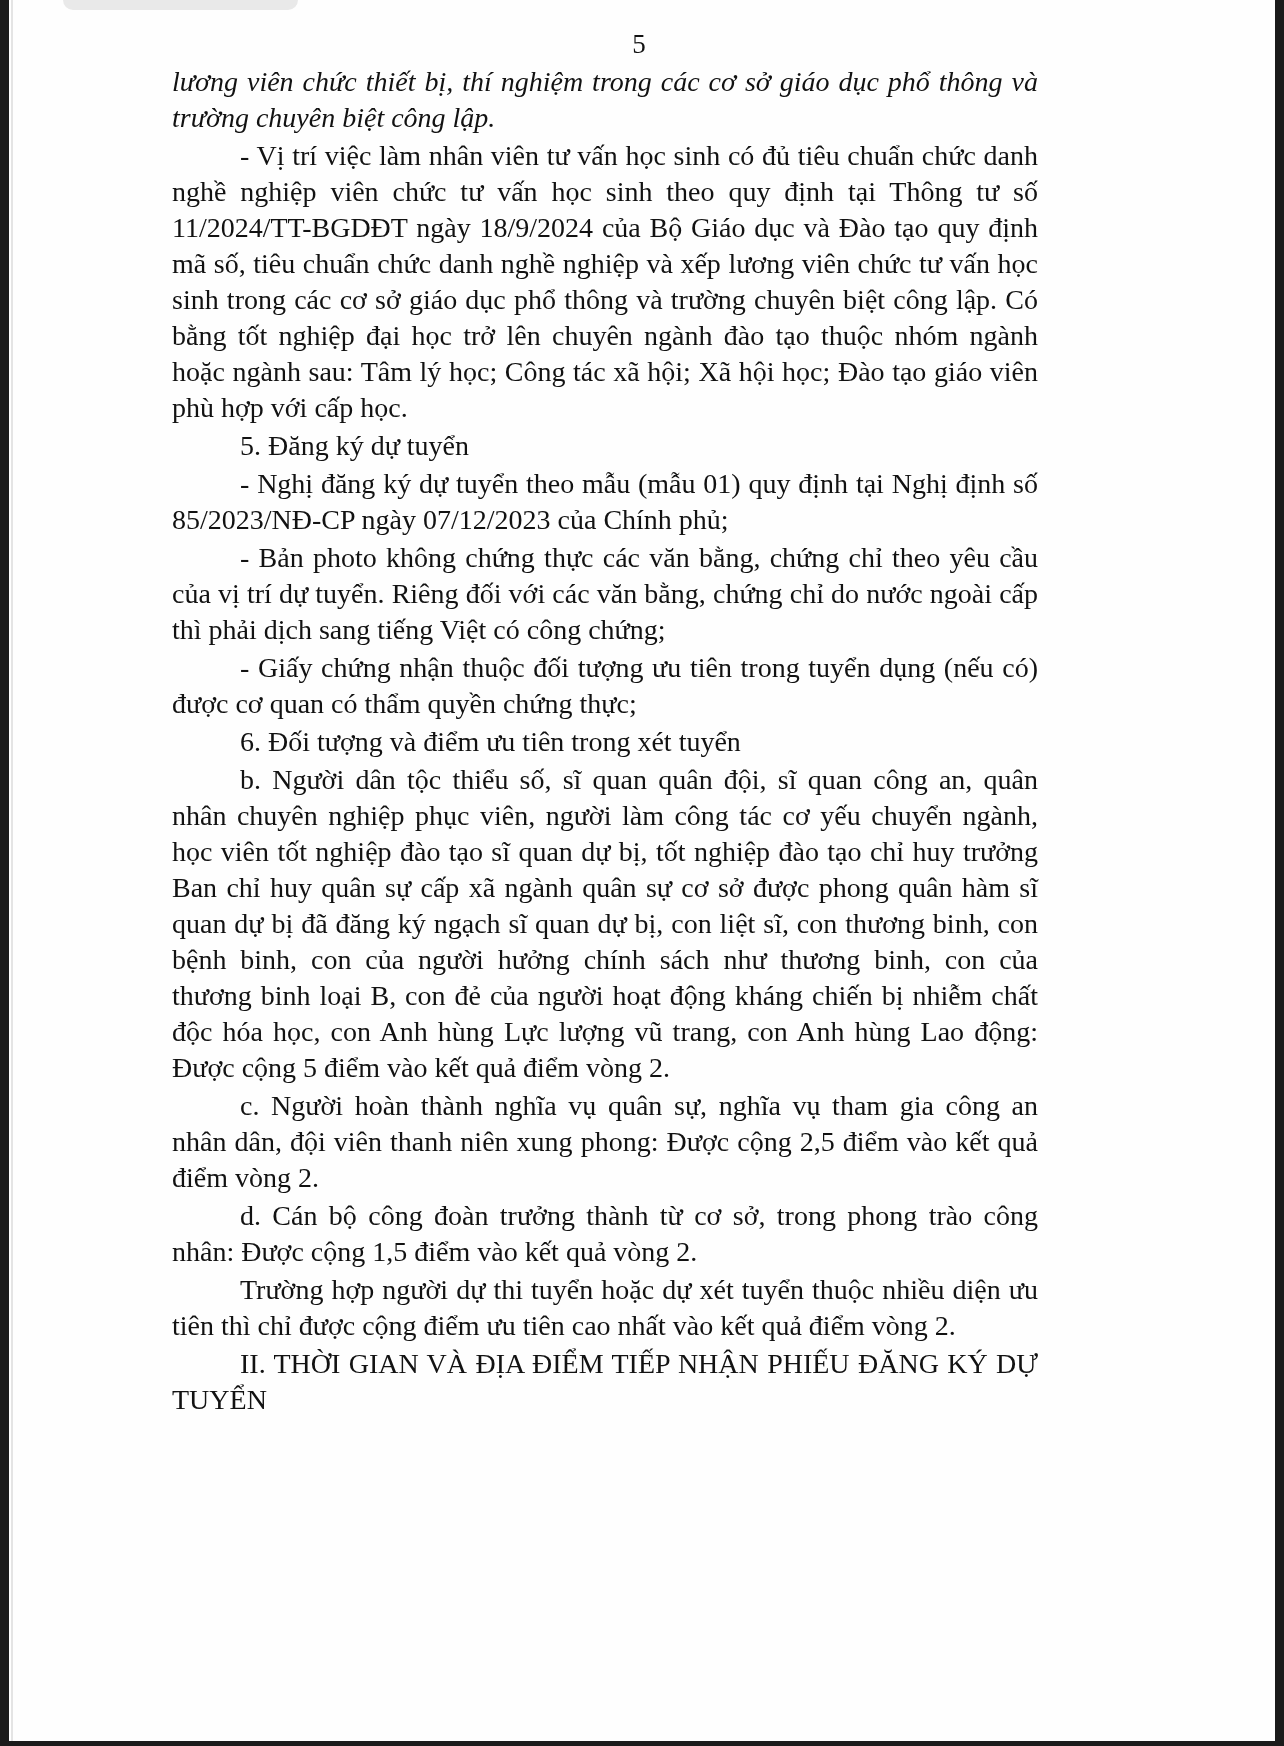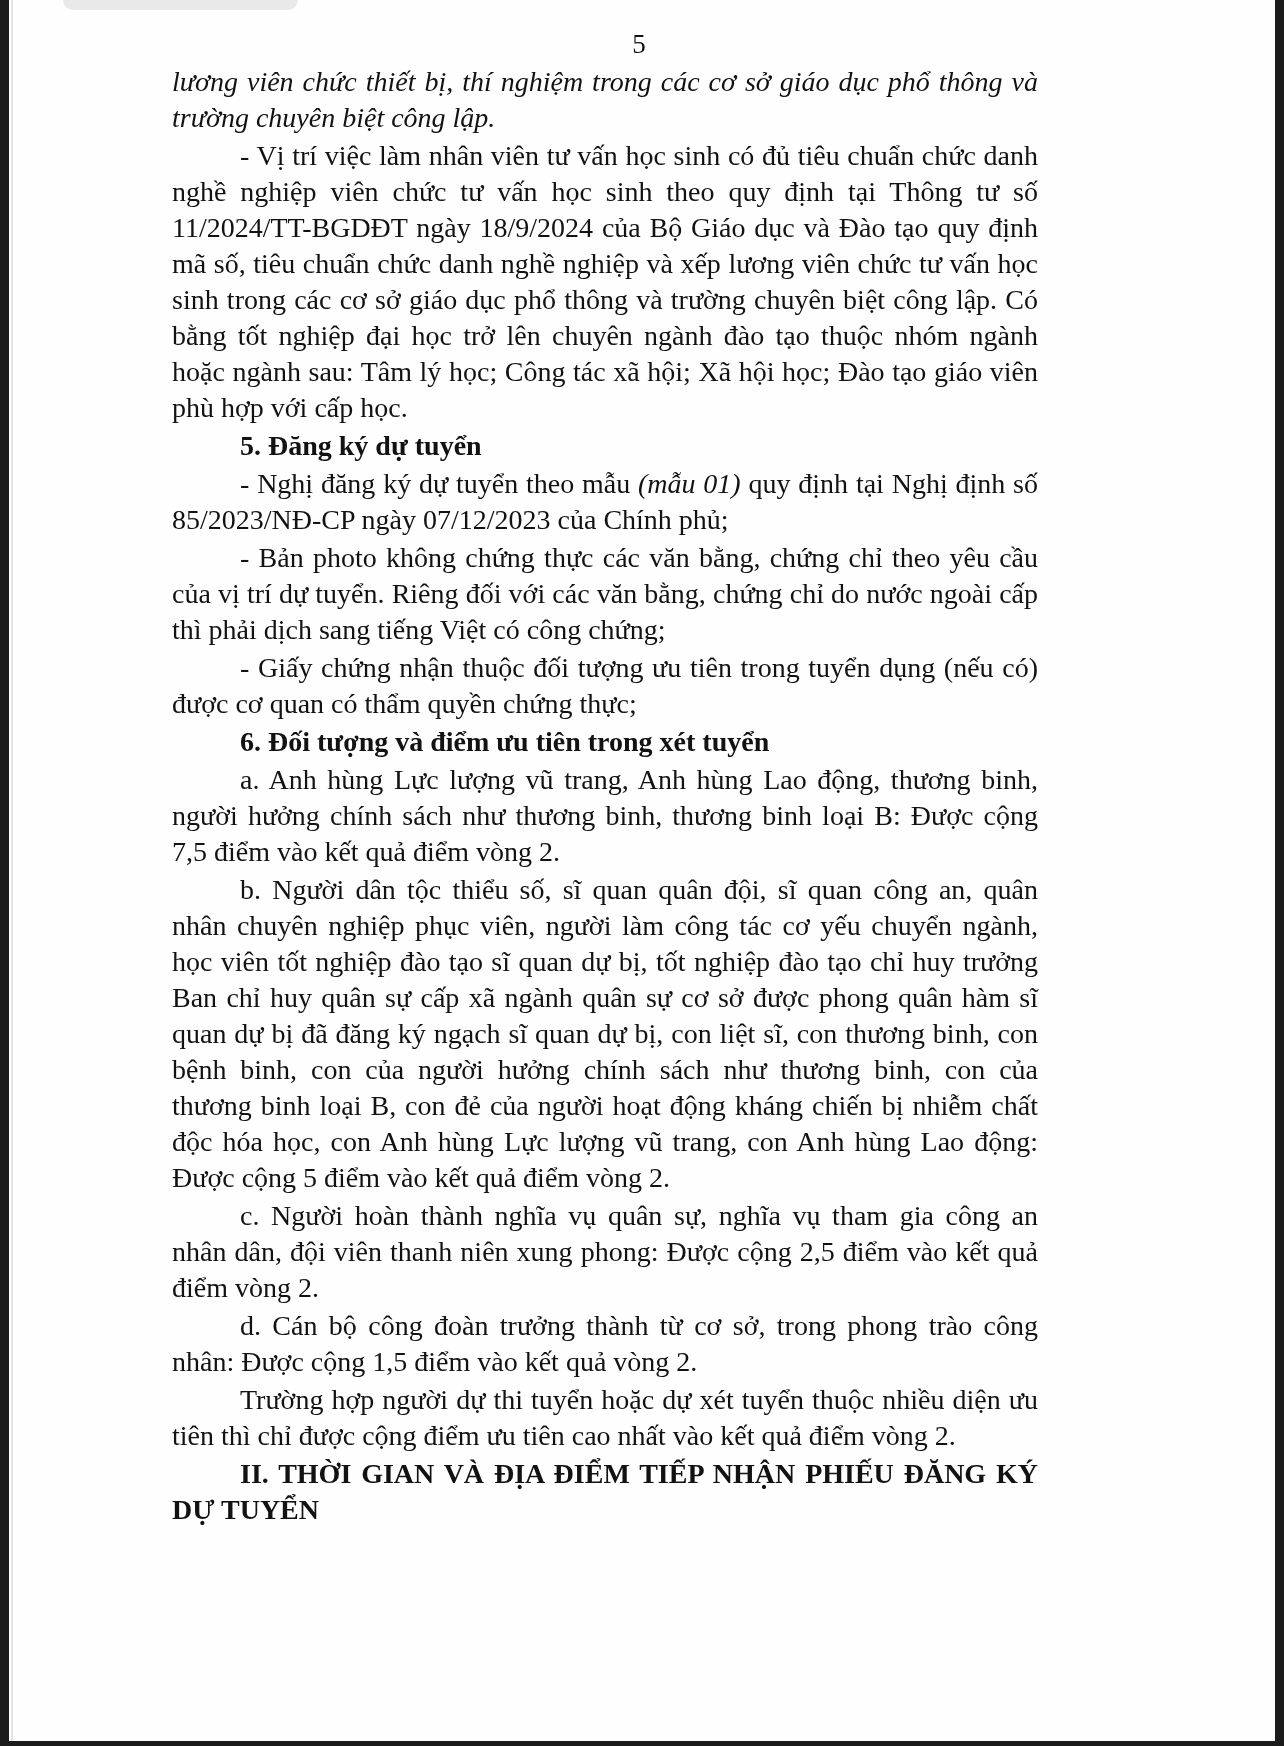--- a/index.html
+++ b/index.html
@@ -68,24 +68,23 @@
   }
   .content p {
     margin: 0 0 2px 0;
     text-indent: 68px;
   }
   .content p.noindent {
     text-indent: 0;
     font-style: italic;
   }
   .heading {
-    font-weight: bold;
+    font-weight: normal;
   }
   .italic {
-    font-style: italic;
   }
 </style>
 </head>
 <body>
 
 <div class="page">
 
   <div class="top-pill"></div>
   <div class="edge-left"></div>
   <div class="edge-left-line"></div>
@@ -104,21 +103,20 @@
 
     <p><span>- Nghị đăng ký dự tuyển theo mẫu </span><span class="italic">(mẫu 01)</span><span> quy định tại Nghị định số 85/2023/NĐ-CP ngày 07/12/2023 của Chính phủ;</span></p>
 
     <p>- Bản photo không chứng thực các văn bằng, chứng chỉ theo yêu cầu của vị trí dự tuyển. Riêng đối với các văn bằng, chứng chỉ do nước ngoài cấp thì phải dịch sang tiếng Việt có công chứng;</p>
 
     <p>- Giấy chứng nhận thuộc đối tượng ưu tiên trong tuyển dụng (nếu có) được cơ quan có thẩm quyền chứng thực;</p>
 
 
     <p class="heading">6. Đối tượng và điểm ưu tiên trong xét tuyển</p>
 
-    <p>a. Anh hùng Lực lượng vũ trang, Anh hùng Lao động, thương binh, người hưởng chính sách như thương binh, thương binh loại B: Được cộng 7,5 điểm vào kết quả điểm vòng 2.</p>
 
     <p>b. Người dân tộc thiểu số, sĩ quan quân đội, sĩ quan công an, quân nhân chuyên nghiệp phục viên, người làm công tác cơ yếu chuyển ngành, học viên tốt nghiệp đào tạo sĩ quan dự bị, tốt nghiệp đào tạo chỉ huy trưởng Ban chỉ huy quân sự cấp xã ngành quân sự cơ sở được phong quân hàm sĩ quan dự bị đã đăng ký ngạch sĩ quan dự bị, con liệt sĩ, con thương binh, con bệnh binh, con của người hưởng chính sách như thương binh, con của thương binh loại B, con đẻ của người hoạt động kháng chiến bị nhiễm chất độc hóa học, con Anh hùng Lực lượng vũ trang, con Anh hùng Lao động: Được cộng 5 điểm vào kết quả điểm vòng 2.</p>
 
     <p>c. Người hoàn thành nghĩa vụ quân sự, nghĩa vụ tham gia công an nhân dân, đội viên thanh niên xung phong: Được cộng 2,5 điểm vào kết quả điểm vòng 2.</p>
 
     <p>d. Cán bộ công đoàn trưởng thành từ cơ sở, trong phong trào công nhân: Được cộng 1,5 điểm vào kết quả vòng 2.</p>
 
     <p>Trường hợp người dự thi tuyển hoặc dự xét tuyển thuộc nhiều diện ưu tiên thì chỉ được cộng điểm ưu tiên cao nhất vào kết quả điểm vòng 2.</p>
 
     <p class="heading">II. THỜI GIAN VÀ ĐỊA ĐIỂM TIẾP NHẬN PHIẾU ĐĂNG KÝ DỰ TUYỂN</p>

